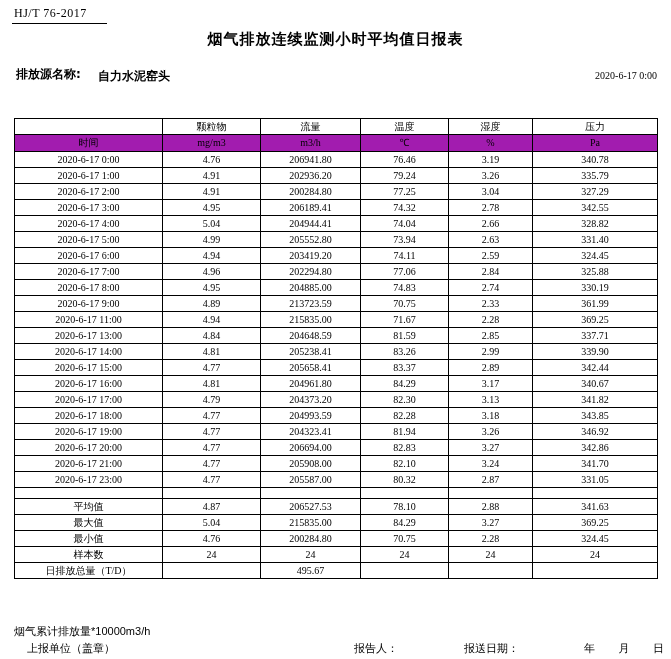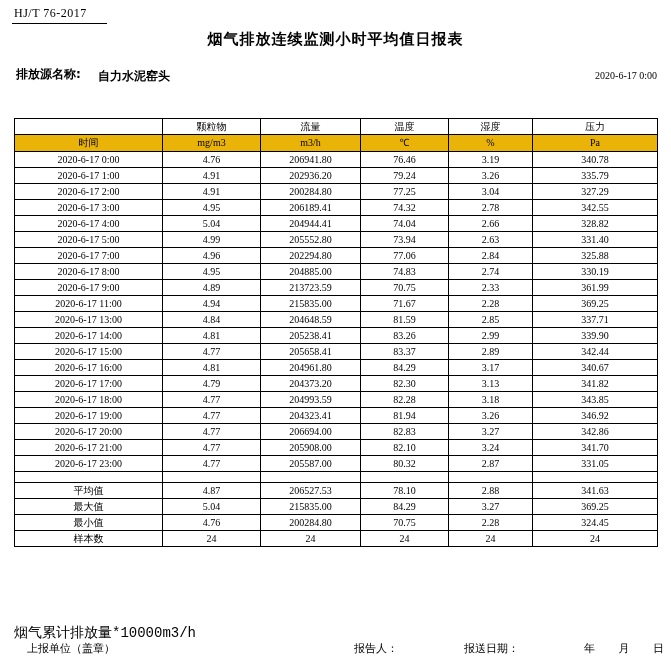--- a/index.html
+++ b/index.html
@@ -95,21 +95,21 @@
     font-weight: normal;
     font-family: "DejaVu Sans", sans-serif;
   }
   td.blank-corner {
     border-left: 1px solid #000;
     border-top: 1px solid #000;
     border-right: 1px solid #000;
     border-bottom: none;
   }
   tr.unit-row td {
-    background: #eab308;
+    background: #a21caf;
     height: 16px;
     line-height: 16px;
     font-size: 10px;
   }
   td.time-hdr {
     background: #e4f2e4;
     font-size: 12px;
     font-family: "DejaVu Sans", sans-serif;
     border-top: none;
   }
@@ -136,22 +136,22 @@
     height: 17px;
     line-height: 17px;
   }
   td.nb {
     border: none;
   }
   .footnote {
     position: absolute;
     left: 14px;
     top: 624px;
-    font-size: 14px;
-    font-family: Liberation Mono, monospace;
+    font-size: 11px;
+    font-family: Liberation Sans, sans-serif;
   }
   .footer-row {
     position: absolute;
     left: 14px;
     top: 641px;
     width: 645px;
     font-size: 11px;
     font-family: "DejaVu Sans", sans-serif;
   }
   .footer-row span {
@@ -248,20 +248,28 @@
         </tr>
       <tr>
           <td>2020-6-17 5:00</td>
           <td>4.99</td>
           <td>205552.80</td>
           <td>73.94</td>
           <td>2.63</td>
           <td>331.40</td>
         </tr>
       <tr>
+          <td>2020-6-17 6:00</td>
+          <td>4.94</td>
+          <td>203419.20</td>
+          <td>74.11</td>
+          <td>2.59</td>
+          <td>324.45</td>
+        </tr>
+      <tr>
           <td>2020-6-17 7:00</td>
           <td>4.96</td>
           <td>202294.80</td>
           <td>77.06</td>
           <td>2.84</td>
           <td>325.88</td>
         </tr>
       <tr>
           <td>2020-6-17 8:00</td>
           <td>4.95</td>
@@ -402,20 +410,28 @@
       </tr>
       <tr>
         <td class="summary-label">样本数</td>
         <td class="summary-val">24</td>
         <td class="summary-val">24</td>
         <td class="summary-val">24</td>
         <td class="summary-val">24</td>
         <td class="summary-val">24</td>
       </tr>
 
+      <tr>
+        <td class="total-label">日排放总量（T/D）</td>
+        <td class="nb"></td>
+        <td class="total-label">495.67</td>
+        <td class="nb"></td>
+        <td class="nb"></td>
+        <td class="nb"></td>
+      </tr>
     </tbody>
   </table>
 
   <div class="footnote">烟气累计排放量*10000m3/h</div>
 
   <div class="footer-row">
     <span class="f-unit">上报单位（盖章）</span>
     <span class="f-charge">负责人：</span>
     <span class="f-reporter">报告人：</span>
     <span class="f-date">报送日期：</span>

